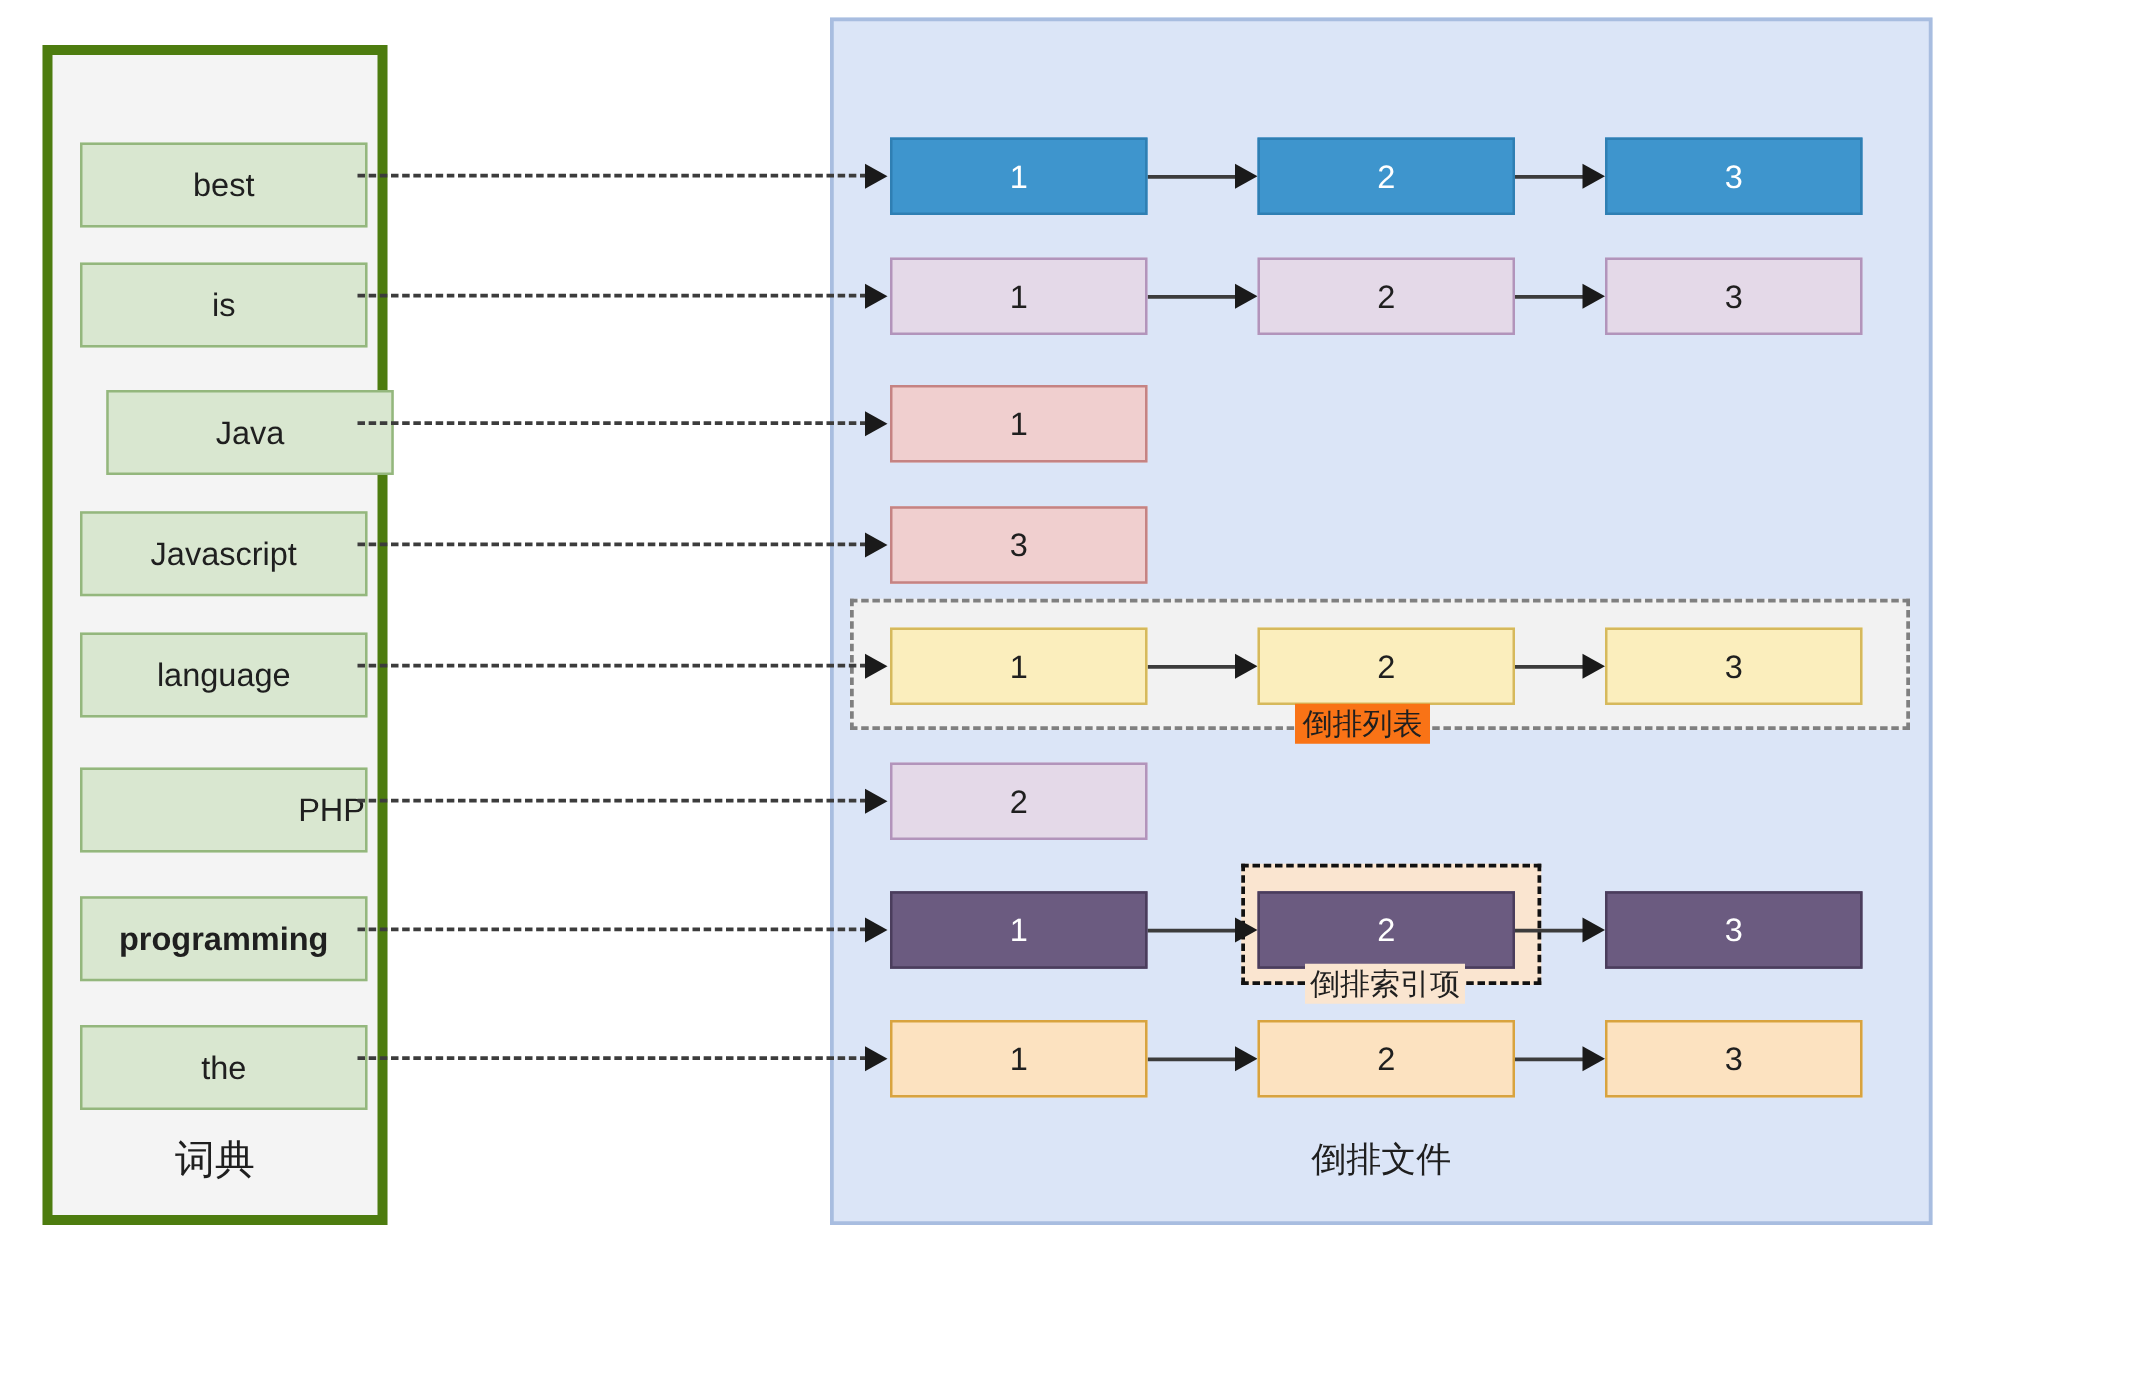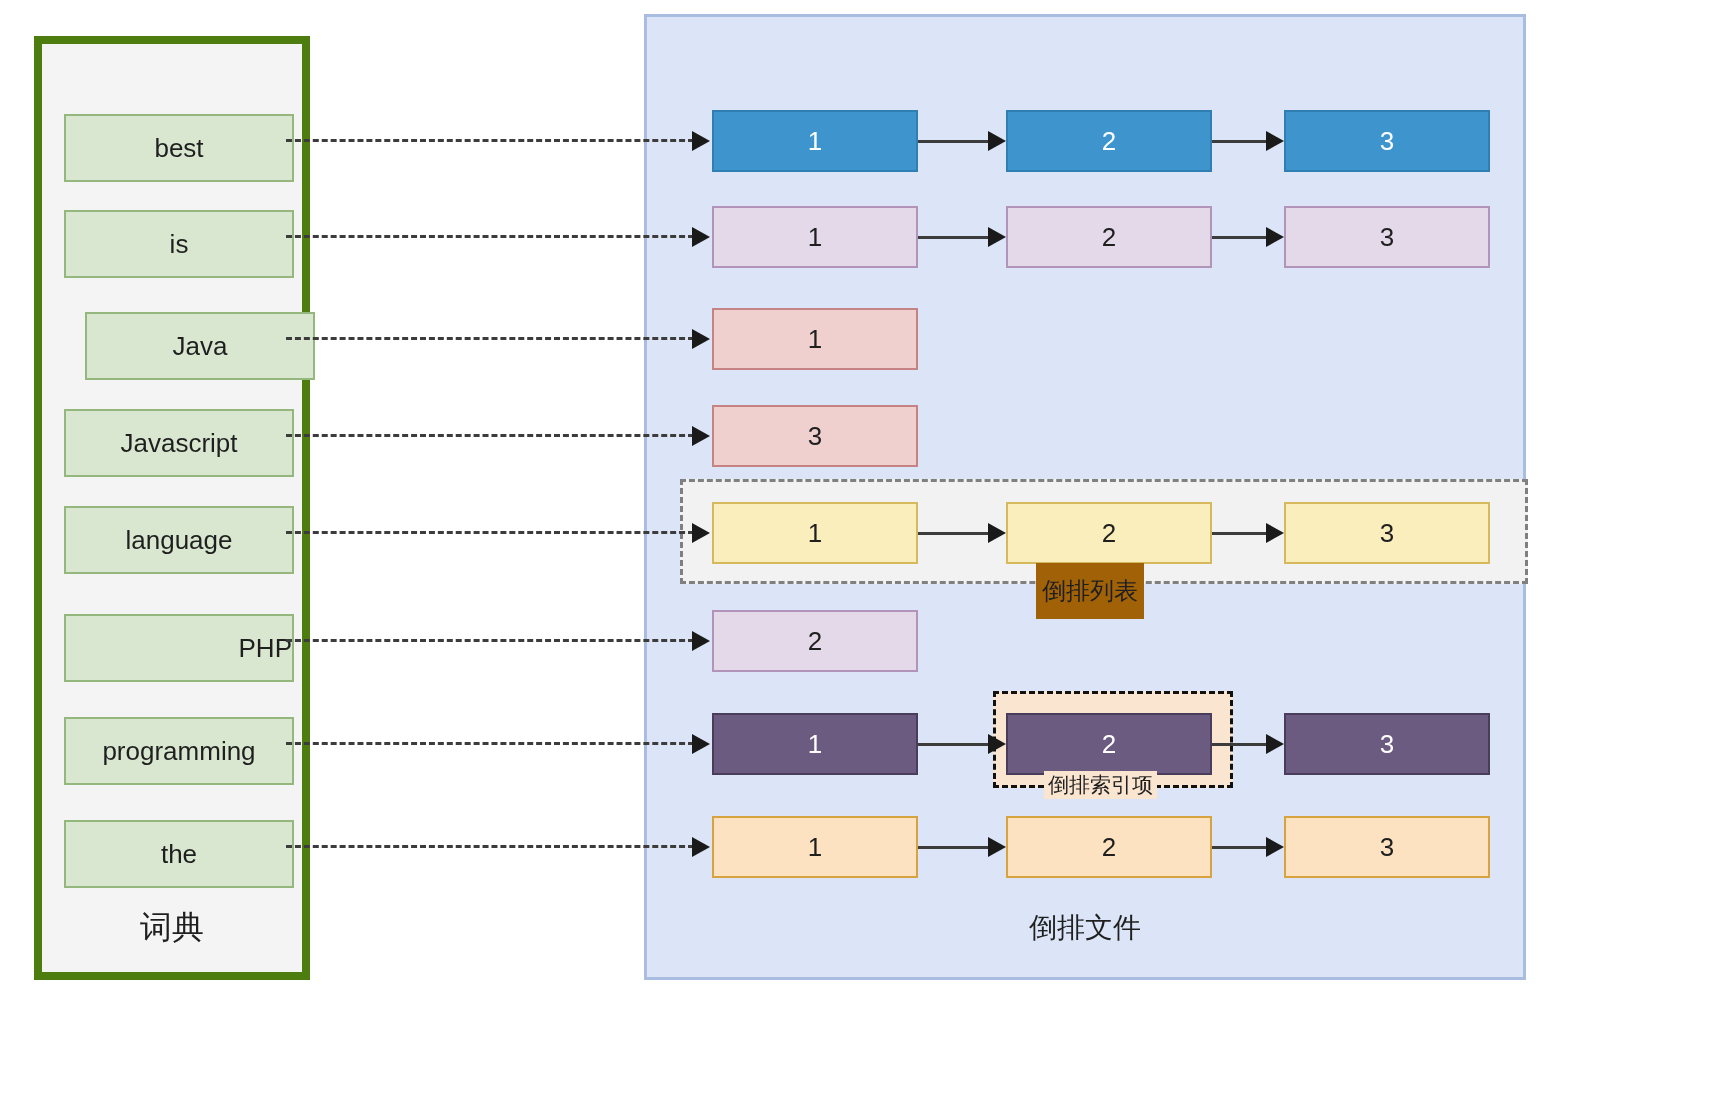--- a/index.html
+++ b/index.html
@@ -49,21 +49,21 @@
     right: 0;
     bottom: 22px;
     text-align: center;
     font-size: 32px;
     color: #1f1f1f;
   }
 
   
   #invertedfile-panel {
     position: absolute;
-    left: 644px;
+    left: 664px;
     top: 14px;
     width: 882px;
     height: 966px;
     background: #dbe5f7;
     border: 3px solid #a8bde0;
     box-sizing: border-box;
   }
   #invertedfile-caption {
     position: absolute;
     left: 0;
@@ -134,42 +134,42 @@
     border: 3px dashed #808080;
     box-sizing: border-box;
     z-index: 2;
   }
   #inverted-list-frame-label {
     position: absolute;
     left: 1036px;
     top: 563px;
     font-size: 24px;
     color: #1f1f1f;
-    background: #a16207;
-    padding: 12px 6px;
+    background: #f97316;
+    padding: 0 6px;
     z-index: 6;
     white-space: nowrap;
   }
 
   #inverted-entry-frame {
     position: absolute;
     left: 993px;
     top: 691px;
     width: 240px;
     height: 97px;
     background: #fae5d0;
     border: 3px dashed #111111;
     box-sizing: border-box;
     z-index: 2;
   }
   #inverted-entry-frame-label {
     position: absolute;
     left: 1044px;
     top: 771px;
-    font-size: 21px;
+    font-size: 24px;
     color: #1f1f1f;
     background: #fae5d0;
     padding: 0 4px;
     z-index: 7;
     white-space: nowrap;
   }
 </style>
 </head>
 <body>
 
@@ -188,21 +188,21 @@
         </div>
         <div class="dict-term" style="top: 365px;">
           <span>Javascript</span>
         </div>
         <div class="dict-term" style="top: 462px;">
           <span>language</span>
         </div>
         <div class="dict-term" style="top: 570px; justify-content: flex-end;">
           <span>PHP</span>
         </div>
-        <div class="dict-term" style="top: 673px;">
+        <div class="dict-term" style="top: 673px; font-weight: bold;">
           <span>programming</span>
         </div>
         <div class="dict-term" style="top: 776px;">
           <span>the</span>
         </div>
       </div>
     <div id="dictionary-caption">词典</div>
   </div>
 
   <div id="invertedfile-panel">

